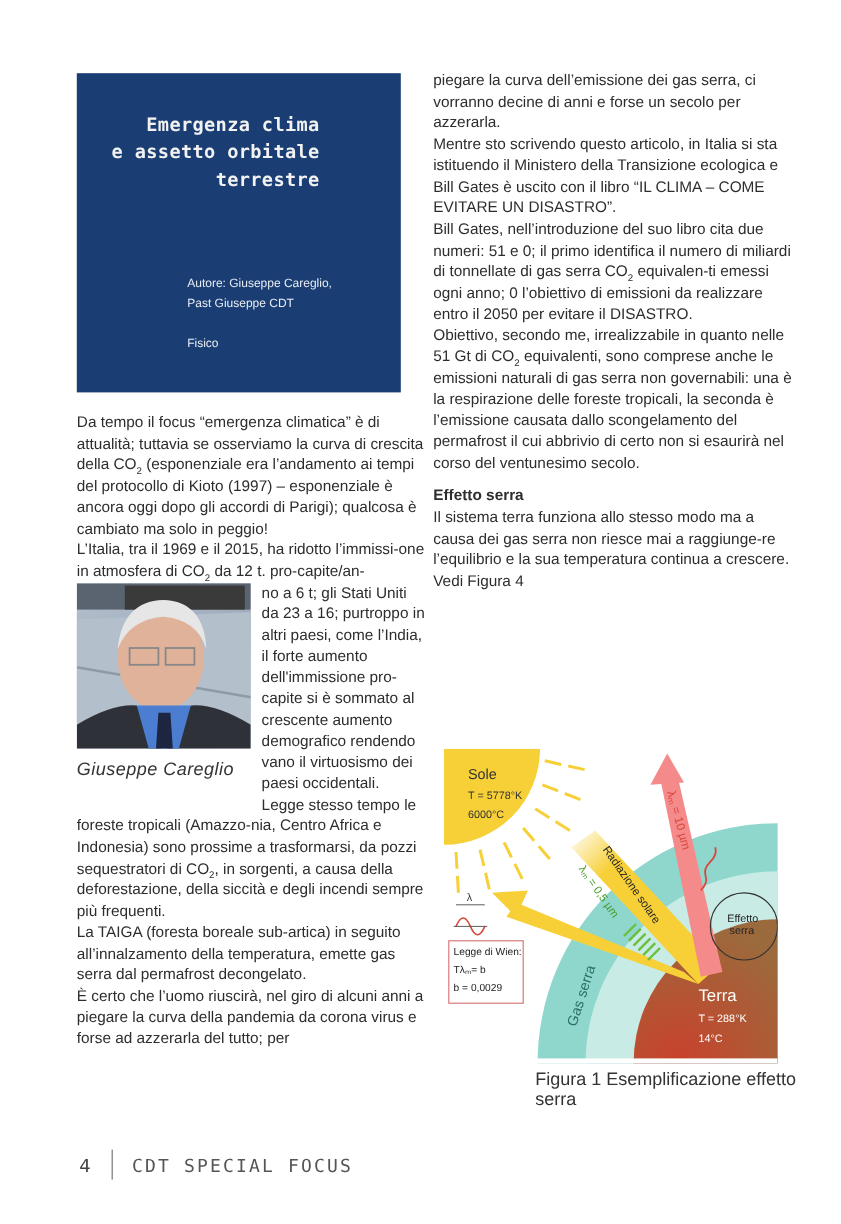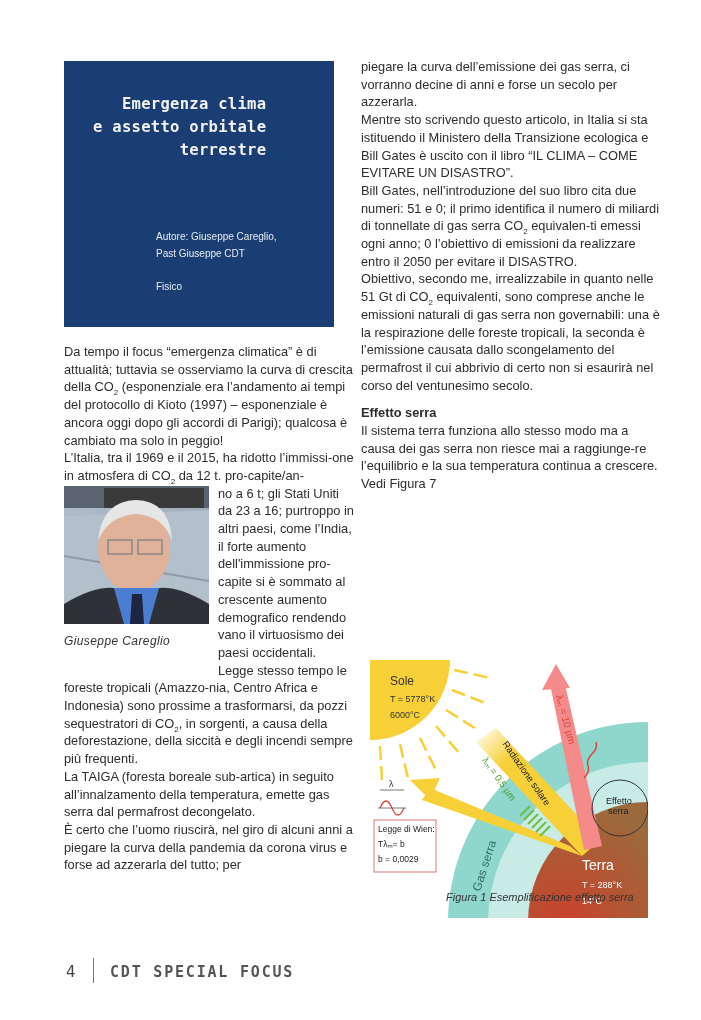--- a/index.html
+++ b/index.html
@@ -14,29 +14,29 @@
   .author span { display:block; }
   .author .gap { height:16px; }
   .col { position:absolute; font-size:12.8px; line-height:17.7px; color:#2d2d2d; }
   .col p { margin:0; }
   .col-left { left:64px; top:343px; width:290px; }
   .col-right { left:361px; top:58px; width:300px; }
   sub { font-size:8px; line-height:0; vertical-align:-4px; }
   .float-photo { float:left; width:150px; height:178px; margin-right:4px; margin-top:1px; }
   .photo { width:145px; height:138px; position:relative; overflow:hidden;
            background:linear-gradient(160deg,#b8c3cf 0%,#9eacbc 40%,#c9d1da 100%); }
-  .photo-caption { font-style:italic; font-size:12px; margin-top:9px; color:#333; letter-spacing:0.4px; }
+  .photo-caption { font-style:italic; font-size:15px; margin-top:9px; color:#333; letter-spacing:0.4px; }
   .heading { font-weight:bold; margin-top:10px !important; }
-  .figure { position:absolute; left:370px; top:660px; width:278px; height:262px; }
-  .fig-caption { position:absolute; left:446px; top:891px; font-style:italic; font-size:11px; color:#333; }
+  .figure { position:absolute; left:370px; top:624px; width:278px; height:262px; }
+  .fig-caption { position:absolute; left:446px; top:891px; font-size:15px; color:#333; }
   .footer-page { position:absolute; left:66px; top:963px; font-size:15px; color:#444;
                  font-family:"DejaVu Sans", sans-serif; }
   .footer-bar { position:absolute; left:93px; top:958px; width:1px; height:25px; background:#777; }
   .footer-label { position:absolute; left:110px; top:963px; font-size:15px; color:#555;
-                  font-family:"DejaVu Sans Mono", monospace; letter-spacing:1.8px;font-weight:bold; }
+                  font-family:"DejaVu Sans Mono", monospace; letter-spacing:1.8px; }
 </style>
 </head>
 <body>
 
 <div class="title-box">
   <h1 class="title">
     <span>Emergenza clima</span>
     <span>e assetto orbitale</span>
     <span>terrestre</span>
   </h1>
@@ -75,21 +75,21 @@
   <p>La TAIGA (foresta boreale sub-artica) in seguito all’innalzamento della temperatura, emette gas serra dal permafrost decongelato.</p>
   <p>È certo che l’uomo riuscirà, nel giro di alcuni anni a piegare la curva della pandemia da corona virus e forse ad azzerarla del tutto; per</p>
 </div>
 
 <div class="col col-right">
   <p>piegare la curva dell’emissione dei gas serra, ci vorranno decine di anni e forse un secolo per azzerarla.</p>
   <p>Mentre sto scrivendo questo articolo, in Italia si sta istituendo il Ministero della Transizione ecologica e Bill Gates è uscito con il libro “IL CLIMA – COME EVITARE UN DISASTRO”.</p>
   <p><span>Bill Gates, nell’introduzione del suo libro cita due numeri: 51 e 0; il primo identifica il numero di miliardi di tonnellate di gas serra CO</span><sub>2</sub><span> equivalen-ti emessi ogni anno; 0 l’obiettivo di emissioni da realizzare entro il 2050 per evitare il DISASTRO.</span></p>
   <p><span>Obiettivo, secondo me, irrealizzabile in quanto nelle 51 Gt di CO</span><sub>2</sub><span> equivalenti, sono comprese anche le emissioni naturali di gas serra non governabili: una è la respirazione delle foreste tropicali, la seconda è l’emissione causata dallo scongelamento del permafrost il cui abbrivio di certo non si esaurirà nel corso del ventunesimo secolo.</span></p>
   <p class="heading">Effetto serra</p>
-  <p>Il sistema terra funziona allo stesso modo ma a causa dei gas serra non riesce mai a raggiunge-re l’equilibrio e la sua temperatura continua a crescere. Vedi Figura 7</p>
+  <p>Il sistema terra funziona allo stesso modo ma a causa dei gas serra non riesce mai a raggiunge-re l’equilibrio e la sua temperatura continua a crescere. Vedi Figura 4</p>
 </div>
 
 <div class="figure">
   <svg width="278" height="262" viewBox="0 0 278 262">
     <defs>
       <radialGradient id="earthGrad" cx="0.15" cy="0.5" r="0.9">
         <stop offset="0" stop-color="#c9412c"></stop>
         <stop offset="0.55" stop-color="#9c6a3c"></stop>
         <stop offset="1" stop-color="#946a40"></stop>
       </radialGradient>

